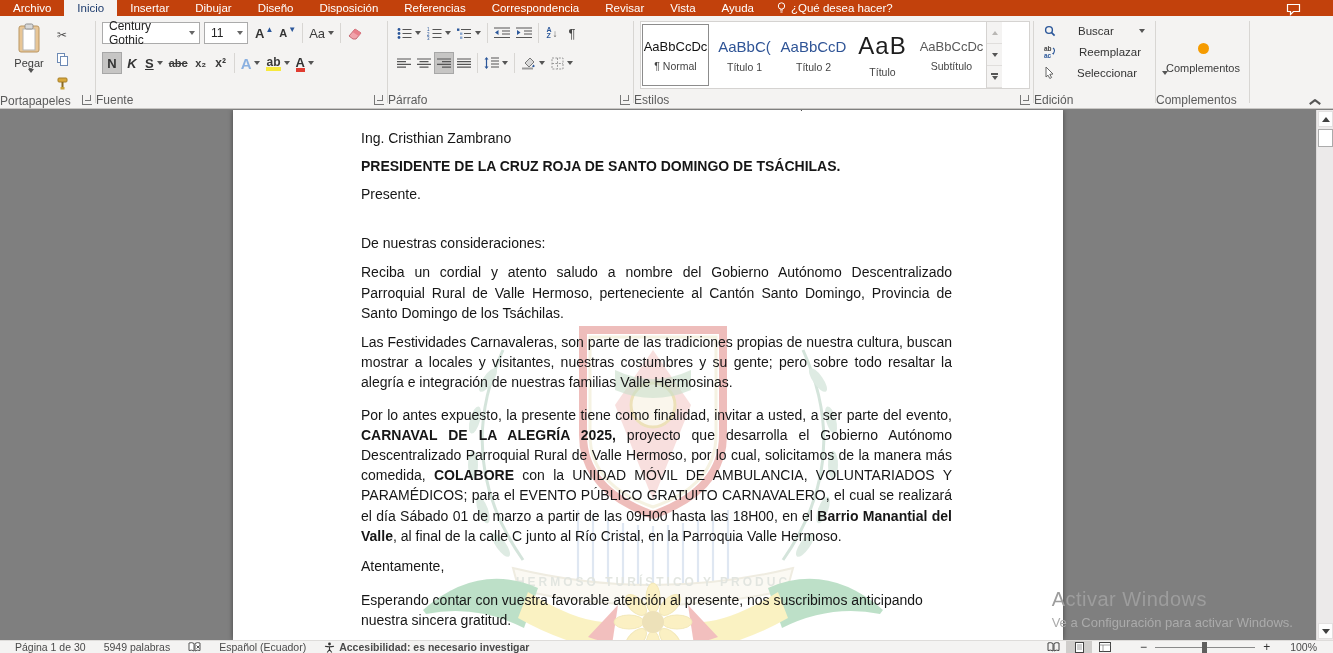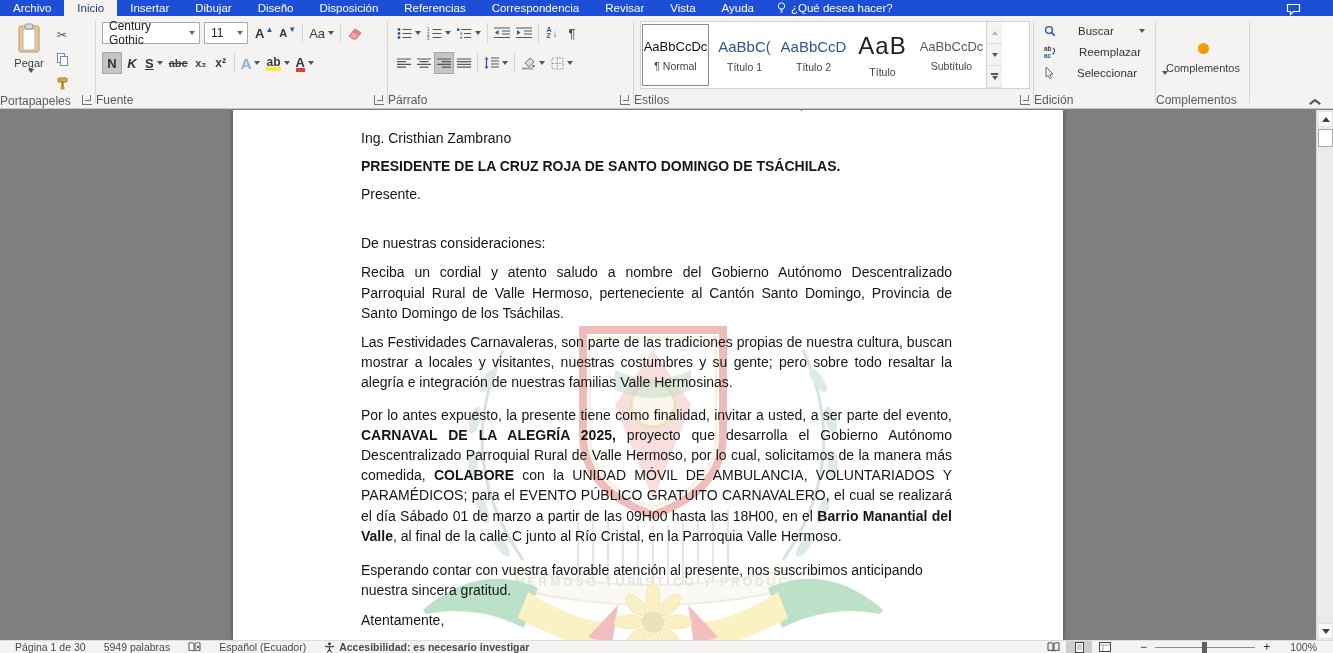--- a/index.html
+++ b/index.html
@@ -1,21 +1,21 @@
 <!DOCTYPE html>
 <html><head>
 <meta charset="utf-8">
 <style>
   * { margin:0; padding:0; box-sizing:border-box; }
   html,body { width:1333px; height:653px; overflow:hidden;
     font-family:"Liberation Sans", sans-serif; background:#7f7f7f; }
 
   
   .tabbar { position:absolute; left:0; top:0; width:1333px; height:16px;
-    background:#1d4ed8; display:flex; align-items:flex-end; color:#fff; }
+    background:#c2410c; display:flex; align-items:flex-end; color:#fff; }
   .tab { font-size:11.5px; padding:2px 13px 2px; line-height:12px; cursor:default; white-space:nowrap; }
   .tab.sel { background:#f4f3f2; color:#1e3c6e; }
   .tellme { display:flex; align-items:center; gap:5px; font-size:11.5px; padding:2px 10px; }
   .bulb-icon svg { display:block; }
   .titlebar-right { margin-left:auto; padding-right:32px; display:flex; align-items:center; }
 
   
   .ribbon { position:absolute; left:0; top:16px; width:1333px; height:93px;
     background:#f4f3f2; border-bottom:1px solid #c8c6c4; display:flex; color:#3b3b3b; }
   .rgroup { position:relative; height:100%; display:flex; flex-direction:column; flex:0 0 auto; }
@@ -562,25 +562,29 @@
 
     <div class="letter">
         <div class="para p-date"><span>Valle Hermoso, 14 de febrero del 2025.</span></div>
         <div class="para p-hdr"><span>Ing. Cristhian Zambrano</span></div>
         <div class="para p-hdr0"><span class="b">PRESIDENTE DE LA CRUZ ROJA DE SANTO DOMINGO DE TSÁCHILAS.</span></div>
         <div class="para p-hdr0"><span>Presente.</span></div>
         <div class="para p-open"><span>De nuestras consideraciones:</span></div>
         <div class="para p-just"><span>Reciba un cordial y atento saludo a nombre del Gobierno Autónomo Descentralizado Parroquial Rural de Valle Hermoso, perteneciente al Cantón Santo Domingo, Provincia de Santo Domingo de los Tsáchilas.</span></div>
         <div class="para p-just"><span>Las Festividades Carnavaleras, son parte de las tradiciones propias de nuestra cultura, buscan mostrar a locales y visitantes, nuestras costumbres y su gente; pero sobre todo resaltar la alegría e integración de nuestras familias Valle Hermosinas.</span></div>
         <div class="para p-just p-big"><span>Por lo antes expuesto, la presente tiene como finalidad, invitar a usted, a ser parte del evento, </span><span class="b">CARNAVAL DE LA ALEGRÍA 2025,</span><span> proyecto que desarrolla el Gobierno Autónomo Descentralizado Parroquial Rural de Valle Hermoso, por lo cual, solicitamos de la manera más comedida, </span><span class="b">COLABORE</span><span> con la UNIDAD MÓVIL DE AMBULANCIA, VOLUNTARIADOS Y PARAMÉDICOS; para el EVENTO PÚBLICO GRATUITO CARNAVALERO, el cual se realizará el día Sábado 01 de marzo a partir de las 09H00 hasta las 18H00, en el </span><span class="b">Barrio Manantial del Valle</span><span>, al final de la calle C junto al Río Cristal, en la Parroquia Valle Hermoso.</span></div>
+        <div class="para p-sign"><span>Atentamente,</span></div>
         <div class="para p-close"><span>Esperando contar con vuestra favorable atención al presente, nos suscribimos anticipando nuestra sincera gratitud.</span></div>
-        <div class="para p-sign"><span>Atentamente,</span></div>
-      </div>
-  </div>
-
+      </div>
+  </div>
+
+  <div class="activate">
+    <div class="l1">Activar Windows</div>
+    <div class="l2">Ve a Configuración para activar Windows.</div>
+  </div>
 
   <div class="vscroll">
     <div class="vs-btn vs-up">
         <span class="tri-u2"></span>
       </div>
     <div class="vs-thumb"></div>
     <div class="vs-btn vs-dn">
         <span class="tri-d2"></span>
       </div>
   </div>

